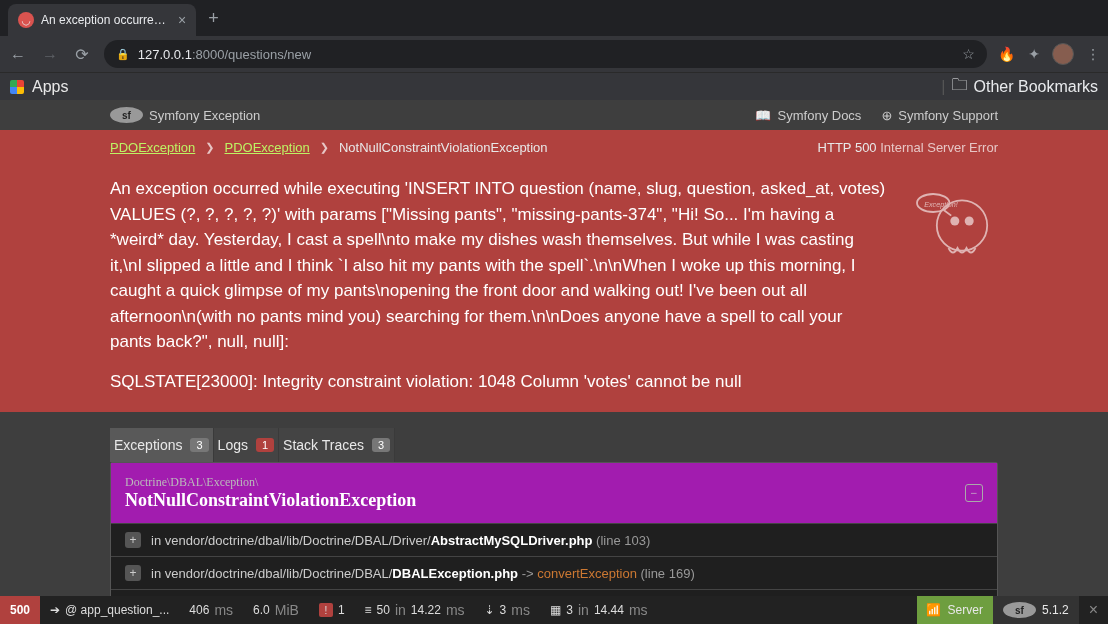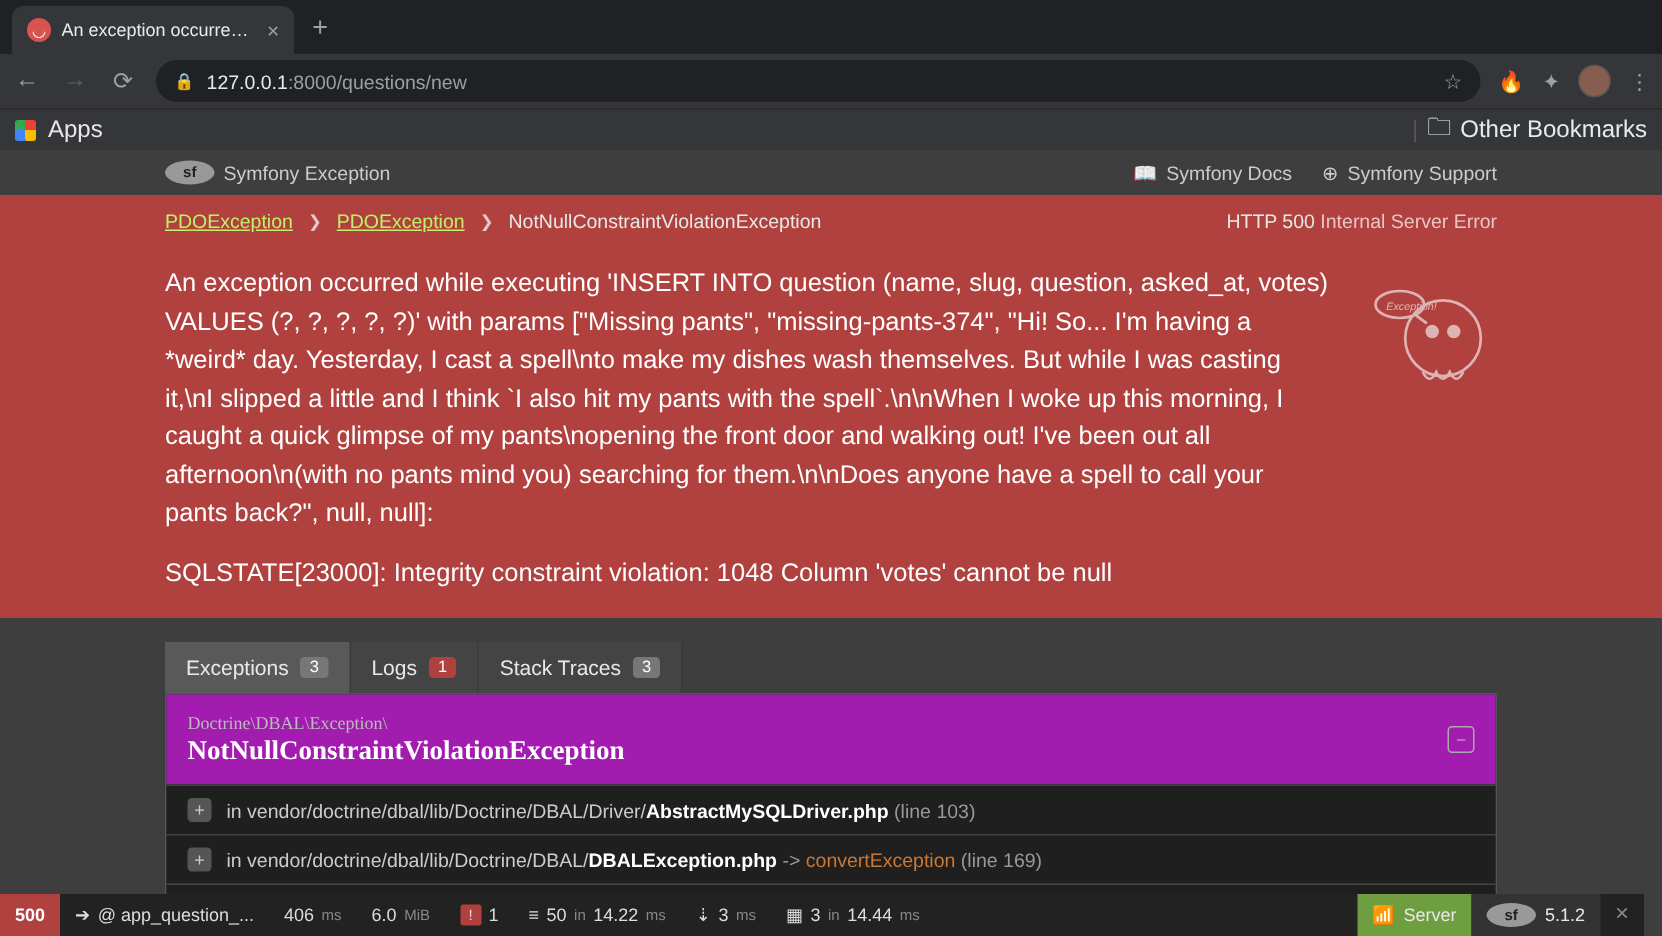--- a/index.html
+++ b/index.html
@@ -44,45 +44,45 @@
 .breadcrumb .chev { color: #fff; opacity: 0.7; font-size: 11px; }
 .breadcrumb .http { margin-left: auto; }
 .breadcrumb .http .dim { color: rgba(255,255,255,0.7); }
 
 .exc-msg { padding: 12px 0 18px; display: flex; gap: 20px; }
 .exc-msg .text { font-size: 17px; line-height: 1.5; color: #fff; flex: 1; }
 .ghost { width: 90px; height: 90px; opacity: 0.6; flex-shrink:0; }
 
 
 .tabs-row { display: flex; gap: 0; padding: 16px 110px 0; }
-.ptab { background: #444; padding: 9px 14px; display: flex; align-items: center; gap: 8px; font-size: 14px; color: #e8e8e8; border-right: 1px solid #3a3a3a; }
+.ptab { background: #444; padding: 9px 4px; display: flex; align-items: center; gap: 8px; font-size: 14px; color: #e8e8e8; border-right: 1px solid #3a3a3a; }
 .ptab.active { background: #595959; }
 .badge { background: #777; border-radius: 3px; padding: 1px 6px; font-size: 11px; color:#fff; }
 .badge.red { background: #b0413e; }
 
 
 .panel { margin: 0 110px; background: #2e2e2e; border: 1px solid #555; border-radius: 2px; }
 .panel-head { background: #a21caf; padding: 12px 14px; display: flex; align-items: center; font-family: Liberation Serif, serif; }
 .panel-head .ns { color: #bbb; font-size: 12px; }
 .panel-head .cls { color: #fff; font-size: 18px; font-weight: 600; }
 .panel-head .collapse { margin-left: auto; width: 18px; height: 18px; border: 1px solid #aaa; border-radius: 3px; display:flex; align-items:center; justify-content:center; font-size:12px; color:#ccc;}
 
 .trace-row { display: flex; align-items: center; gap: 10px; padding: 8px 14px; border-top: 1px solid #444; font-size: 13px; background:#1f1f1f;}
 .expand-btn { width: 16px; height: 16px; background: #555; border-radius: 3px; display:flex; align-items:center; justify-content:center; font-size:12px; color:#ccc;}
 .trace-row .path { color: #ccc; }
 .trace-row .path .b { color: #fff; font-weight: 600; }
 .trace-row .line { color: #999; }
 .trace-row .arrow { color: #999; }
 .trace-row .fn { color: #cc7832; }
 
 
-.debug-bar { position: absolute; bottom: 0; left: 0; right: 12px; height: 28px; background: #222; display: flex; align-items: center; font-size: 12px; }
+.debug-bar { position: absolute; bottom: 0; left: 0; right: 0; height: 28px; background: #222; display: flex; align-items: center; font-size: 12px; }
 .db-item { display: flex; align-items: center; gap: 5px; padding: 0 10px; height: 100%; color: #ddd; }
 .db-500 { background: #b0413e; color: #fff; font-weight: 600; }
-.db-item .unit { color: #888; font-size: 10px; }
+.db-item .unit { color: #888; font-size: 14px; }
 .db-item .q { width:14px;height:14px;background:#b0413e;border-radius:2px;display:flex;align-items:center;justify-content:center;font-size:10px;}
 .db-server { margin-left: auto; background: #6e9e3f; height:100%; display:flex;align-items:center; padding:0 10px; gap:6px;}
 .db-sf { background: #333; height:100%; display:flex;align-items:center; padding:0 10px; gap:6px;}
 .db-close { padding: 0 10px; color: #888; font-size: 16px; }
 .icon-sm { font-size: 12px; }
 </style>
 </head>
 <body>
 
 <div class="browser-top">

